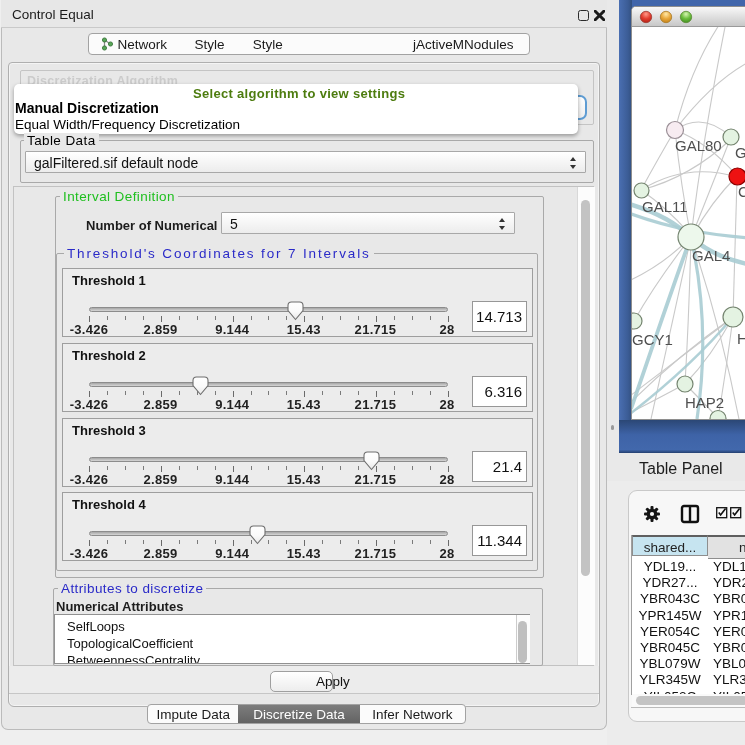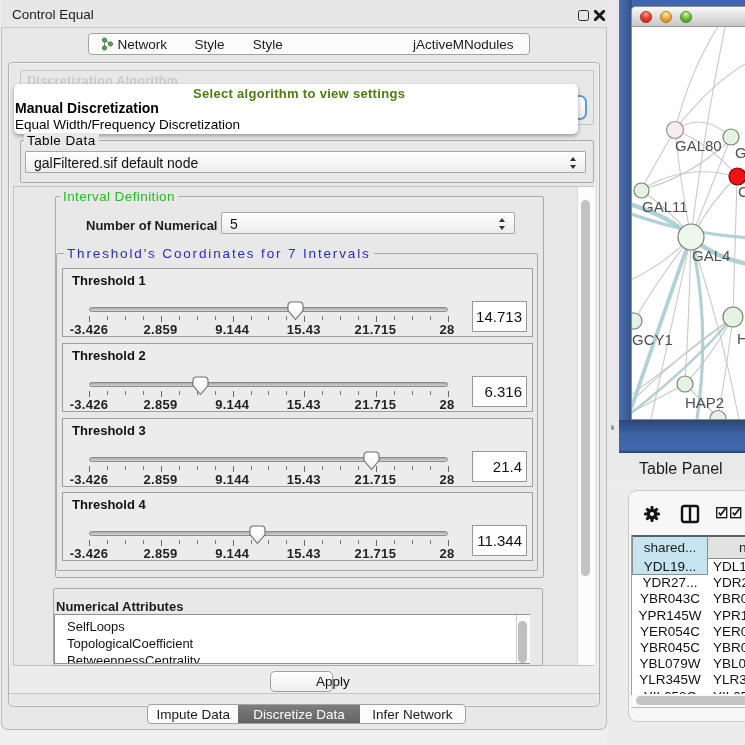--- a/index.html
+++ b/index.html
@@ -174,20 +174,21 @@
       <span class="tl" style="left:210.8px;">15.43</span>
       <span class="tl" style="left:282.4px;">21.715</span>
       <span class="tl" style="left:354px;">28</span>
     <svg class="thumb" style="left:186px;" viewBox="0 0 17 20">
         <path d="M1,4.5 Q1,1 4.5,1 L12.5,1 Q16,1 16,4.5 L16,9.5 L8.5,18.5 L1,9.5 Z" fill="url(#thg)" stroke="#6E6E6E" stroke-width="1.1"></path>
       </svg>
     <div class="vbox">11.344</div>
   </div>
 
   <div class="grp" style="left:53px;top:588px;width:490px;height:78px;"></div>
+  <div class="glab" style="left:58px;top:581px;color:#2A2AC8;">Attributes to discretize</div>
   <div class="txt" style="left:56px;top:599px;font-size:13px;font-weight:bold;">Numerical Attributes</div>
   <div class="a" style="left:54px;top:614px;width:476px;height:50px;background:#fff;border:1px solid #919191;box-sizing:border-box;overflow:hidden;">
     <div style="font-size:13px;color:#111;padding:3px 0 0 12px;line-height:17px;">SelfLoops<br>TopologicalCoefficient<br>BetweennessCentrality</div>
   </div>
   <div class="sbtrack" style="left:516px;top:615px;width:13px;height:48px;border-left:1px solid #CCC;"></div>
   <div class="sbthumb" style="left:518px;top:621px;width:9px;height:42px;background:#BFBFBF;"></div>
 
   <div class="a" style="left:9px;top:666px;width:590px;height:28px;background:#ECECEC;border-bottom:1px solid #C6C6C6;box-sizing:border-box;"></div>
   <div class="btn" style="left:270px;top:671px;width:63px;height:21px;line-height:19px;">Apply</div>
 
@@ -309,21 +310,21 @@
     <line x1="10" y1="2" x2="10" y2="18" stroke="#111" stroke-width="2.4"></line>
   </svg>
   <svg class="a" style="left:716px;top:507px;" width="26" height="12" viewBox="0 0 26 12">
     <rect x="0.7" y="0.7" width="10" height="10" fill="none" stroke="#111" stroke-width="1.3"></rect>
     <path d="M2.8,5.6 L4.6,8 L9.6,1.4" fill="none" stroke="#111" stroke-width="1.6"></path>
     <rect x="14.7" y="0.7" width="10" height="10" fill="none" stroke="#111" stroke-width="1.3"></rect>
     <path d="M16.8,5.6 L18.6,8 L23.6,1.4" fill="none" stroke="#111" stroke-width="1.6"></path>
   </svg>
 
   <div class="a" style="left:631px;top:535px;width:114px;height:160px;border-left:1px solid #A0A0A0;box-sizing:border-box;background:#fff;overflow:hidden;">
-    <div style="position:absolute;left:0;top:0;width:76px;height:40px;background:#C6E4F0;border:1px solid #8E8E8E;border-top:2px solid #5F5F5F;box-sizing:border-box;text-align:center;font-size:13.5px;color:#222;line-height:22px;">shared...</div>
+    <div style="position:absolute;left:0;top:0;width:76px;height:21px;background:#C6E4F0;border:1px solid #8E8E8E;border-top:2px solid #5F5F5F;box-sizing:border-box;text-align:center;font-size:13.5px;color:#222;line-height:22px;">shared...</div>
     <div style="position:absolute;left:76px;top:0;width:45px;height:24px;background:#E2E2E2;border:1px solid #8E8E8E;border-top:2px solid #5F5F5F;border-left:none;box-sizing:border-box;font-size:13.5px;color:#222;line-height:22px;padding-left:31px;">na</div>
     <div style="position:absolute;left:0;top:24px;width:76px;text-align:center;font-size:13.5px;color:#111;line-height:16.2px;">YDL19...<br>YDR27...<br>YBR043C<br>YPR145W<br>YER054C<br>YBR045C<br>YBL079W<br>YLR345W<br>YIL052C</div>
     <div style="position:absolute;left:81px;top:24px;font-size:13.5px;color:#111;line-height:16.2px;white-space:nowrap;">YDL19<br>YDR27<br>YBR04<br>YPR14<br>YER05<br>YBR04<br>YBL07<br>YLR34<br>YIL05</div>
   </div>
   <div class="sbtrack" style="left:632px;top:694px;width:113px;height:13px;background:#FAFAFA;"></div>
   <div class="sbthumb" style="left:636px;top:696px;width:112px;height:9px;background:#C4C4C4;"></div>
   <div class="a" style="left:631px;top:707px;width:114px;height:1px;background:#BBB;"></div>
 </div>
 
 </body></html>

